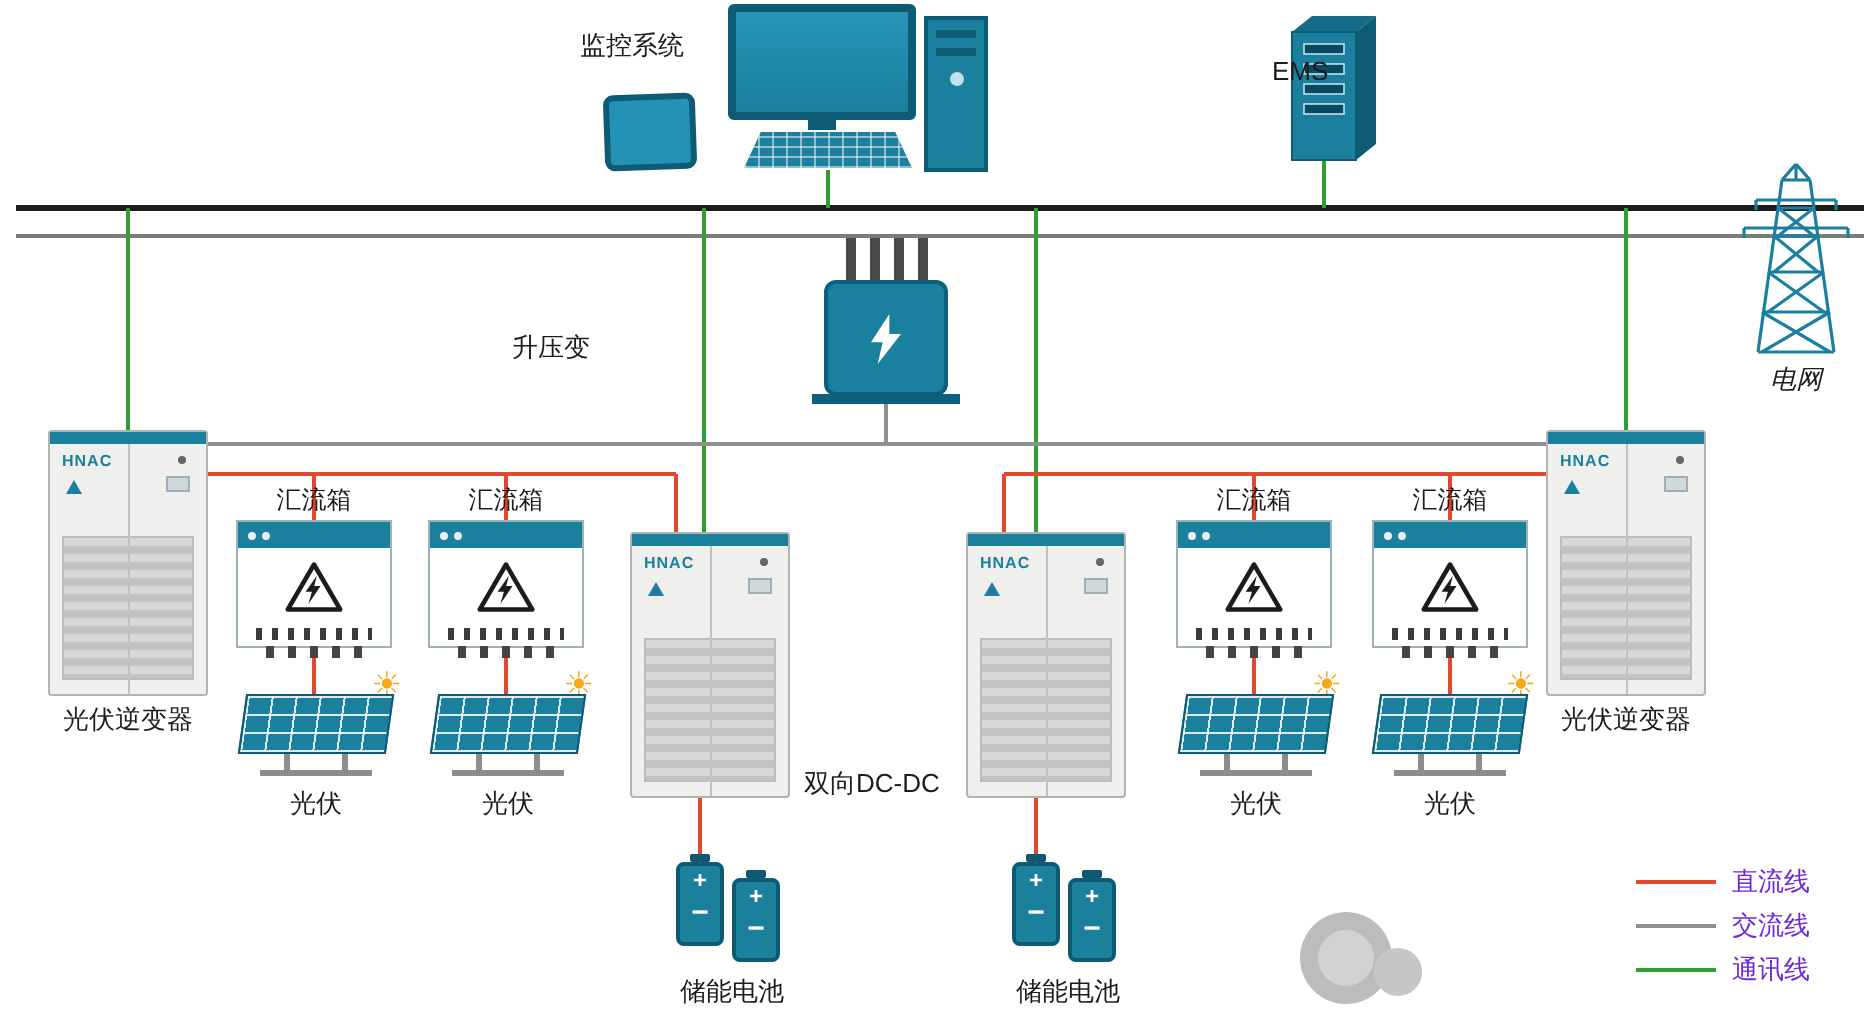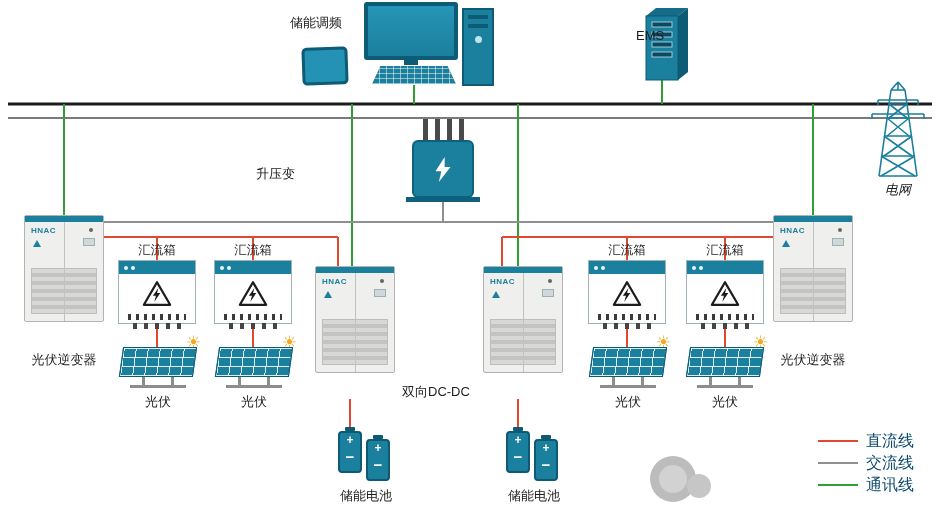--- a/index.html
+++ b/index.html
@@ -6,21 +6,21 @@
     --teal:#1b7f9e; --teal-dark:#0d5b75; --dc:#e0492f; --ac:#8f8f8f; --comm:#2f9e33; --bus:#1c1c1c;
   }
   *{box-sizing:border-box;margin:0;padding:0}
   body{background:#fff;font-family:"Liberation Sans", sans-serif;}
   #stage{position:relative;width:936px;height:514px;background:#ffffff;overflow:hidden;}
   .lines{position:absolute;left:0;top:0;z-index:1;}
   .lbl{position:absolute;z-index:3;font-size:13px;color:#1c1c1c;white-space:nowrap;}
   .ctr{text-align:center;}
 
   
-  .cabinet{position:absolute;z-index:2;width:80px;height:107px;background:#efefee;border:1px solid #b3b3b3;border-radius:2px;text-align:center;}
+  .cabinet{position:absolute;z-index:2;width:80px;height:133px;background:#efefee;border:1px solid #b3b3b3;border-radius:2px;text-align:center;}
   .cab-top{height:6px;background:var(--teal);}
   .cab-brand{position:absolute;left:6px;top:10px;font-size:8px;font-weight:bold;color:var(--teal);letter-spacing:.5px;}
   .cab-tri{position:absolute;left:8px;top:24px;width:0;height:0;border-left:4px solid transparent;border-right:4px solid transparent;border-bottom:7px solid var(--teal);}
   .cab-dot{position:absolute;right:10px;top:12px;width:4px;height:4px;border-radius:50%;background:#666;}
   .cab-scr{position:absolute;right:8px;top:22px;width:12px;height:8px;background:#cfd8da;border:1px solid #9fb0b4;}
   .cab-grille{position:absolute;left:6px;right:6px;top:52px;bottom:7px;background:repeating-linear-gradient(180deg,#d8d8d6 0 4px,#c3c3c1 4px 8px);border:1px solid #bdbdbb;}
   .cab-seam{position:absolute;top:6px;bottom:0;left:50%;width:1px;background:#c2c2c2;}
 
   
   .combiner{position:absolute;z-index:2;width:78px;height:64px;background:#fff;border:1px solid #9fb2b8;}
@@ -63,21 +63,21 @@
   
   .transformer{position:absolute;z-index:2;left:412px;top:140px;width:62px;height:58px;background:var(--teal);border:2px solid #0f607c;border-radius:6px;display:flex;align-items:center;justify-content:center;}
   .bushing{position:absolute;z-index:2;width:5px;height:23px;background:#4a4a4a;top:119px;}
   .tx-base{position:absolute;z-index:2;left:406px;top:197px;width:74px;height:5px;background:#0f607c;}
 
   .svgbox{position:absolute;z-index:2;}
 
   
   .legend{position:absolute;z-index:3;left:816px;top:430px;}
   .legend-row{display:flex;align-items:center;gap:6px;height:22px;}
-  .legend-row span{font-size:16px;color:#0c4a6e;}
+  .legend-row span{font-size:13px;color:#6d28d9;}
   .wm-circle{position:absolute;left:650px;top:456px;width:46px;height:46px;border-radius:50%;background:#bcbcbc;z-index:6;}
   .wm-circle i{position:absolute;left:9px;top:9px;width:28px;height:28px;border-radius:50%;background:#d2d2d2;display:block;}
   .wm-circle2{position:absolute;left:687px;top:474px;width:24px;height:24px;border-radius:50%;background:#c6c6c6;z-index:6;}
   .wm-text{position:absolute;left:702px;top:464px;z-index:6;font-size:24px;font-weight:700;color:#a6a6a6;letter-spacing:3px;white-space:nowrap;}
 </style>
 </head>
 <body>
 
 <div id="stage">
 
@@ -109,21 +109,21 @@
       <line x1="627" y1="237" x2="627" y2="261"></line>
       <line x1="725" y1="237" x2="725" y2="261"></line>
       <line x1="502" y1="237" x2="502" y2="268"></line>
       <line x1="627" y1="326" x2="627" y2="352"></line>
       <line x1="725" y1="326" x2="725" y2="352"></line>
       <line x1="350" y1="399" x2="350" y2="433"></line>
       <line x1="518" y1="399" x2="518" y2="433"></line>
     </g>
   </svg>
 
-  <div class="lbl" style="left:290px;top:14px;">储能调频</div>
+  <div class="lbl" style="left:290px;top:14px;">监控系统</div>
   <div class="monitor">
       <div class="mon-screen"></div>
     </div>
   <div class="mon-neck"></div>
   <div class="keyboard"></div>
   <div class="tablet"></div>
   <div class="pctower">
       <i></i>
       <i></i>
       <em></em>

